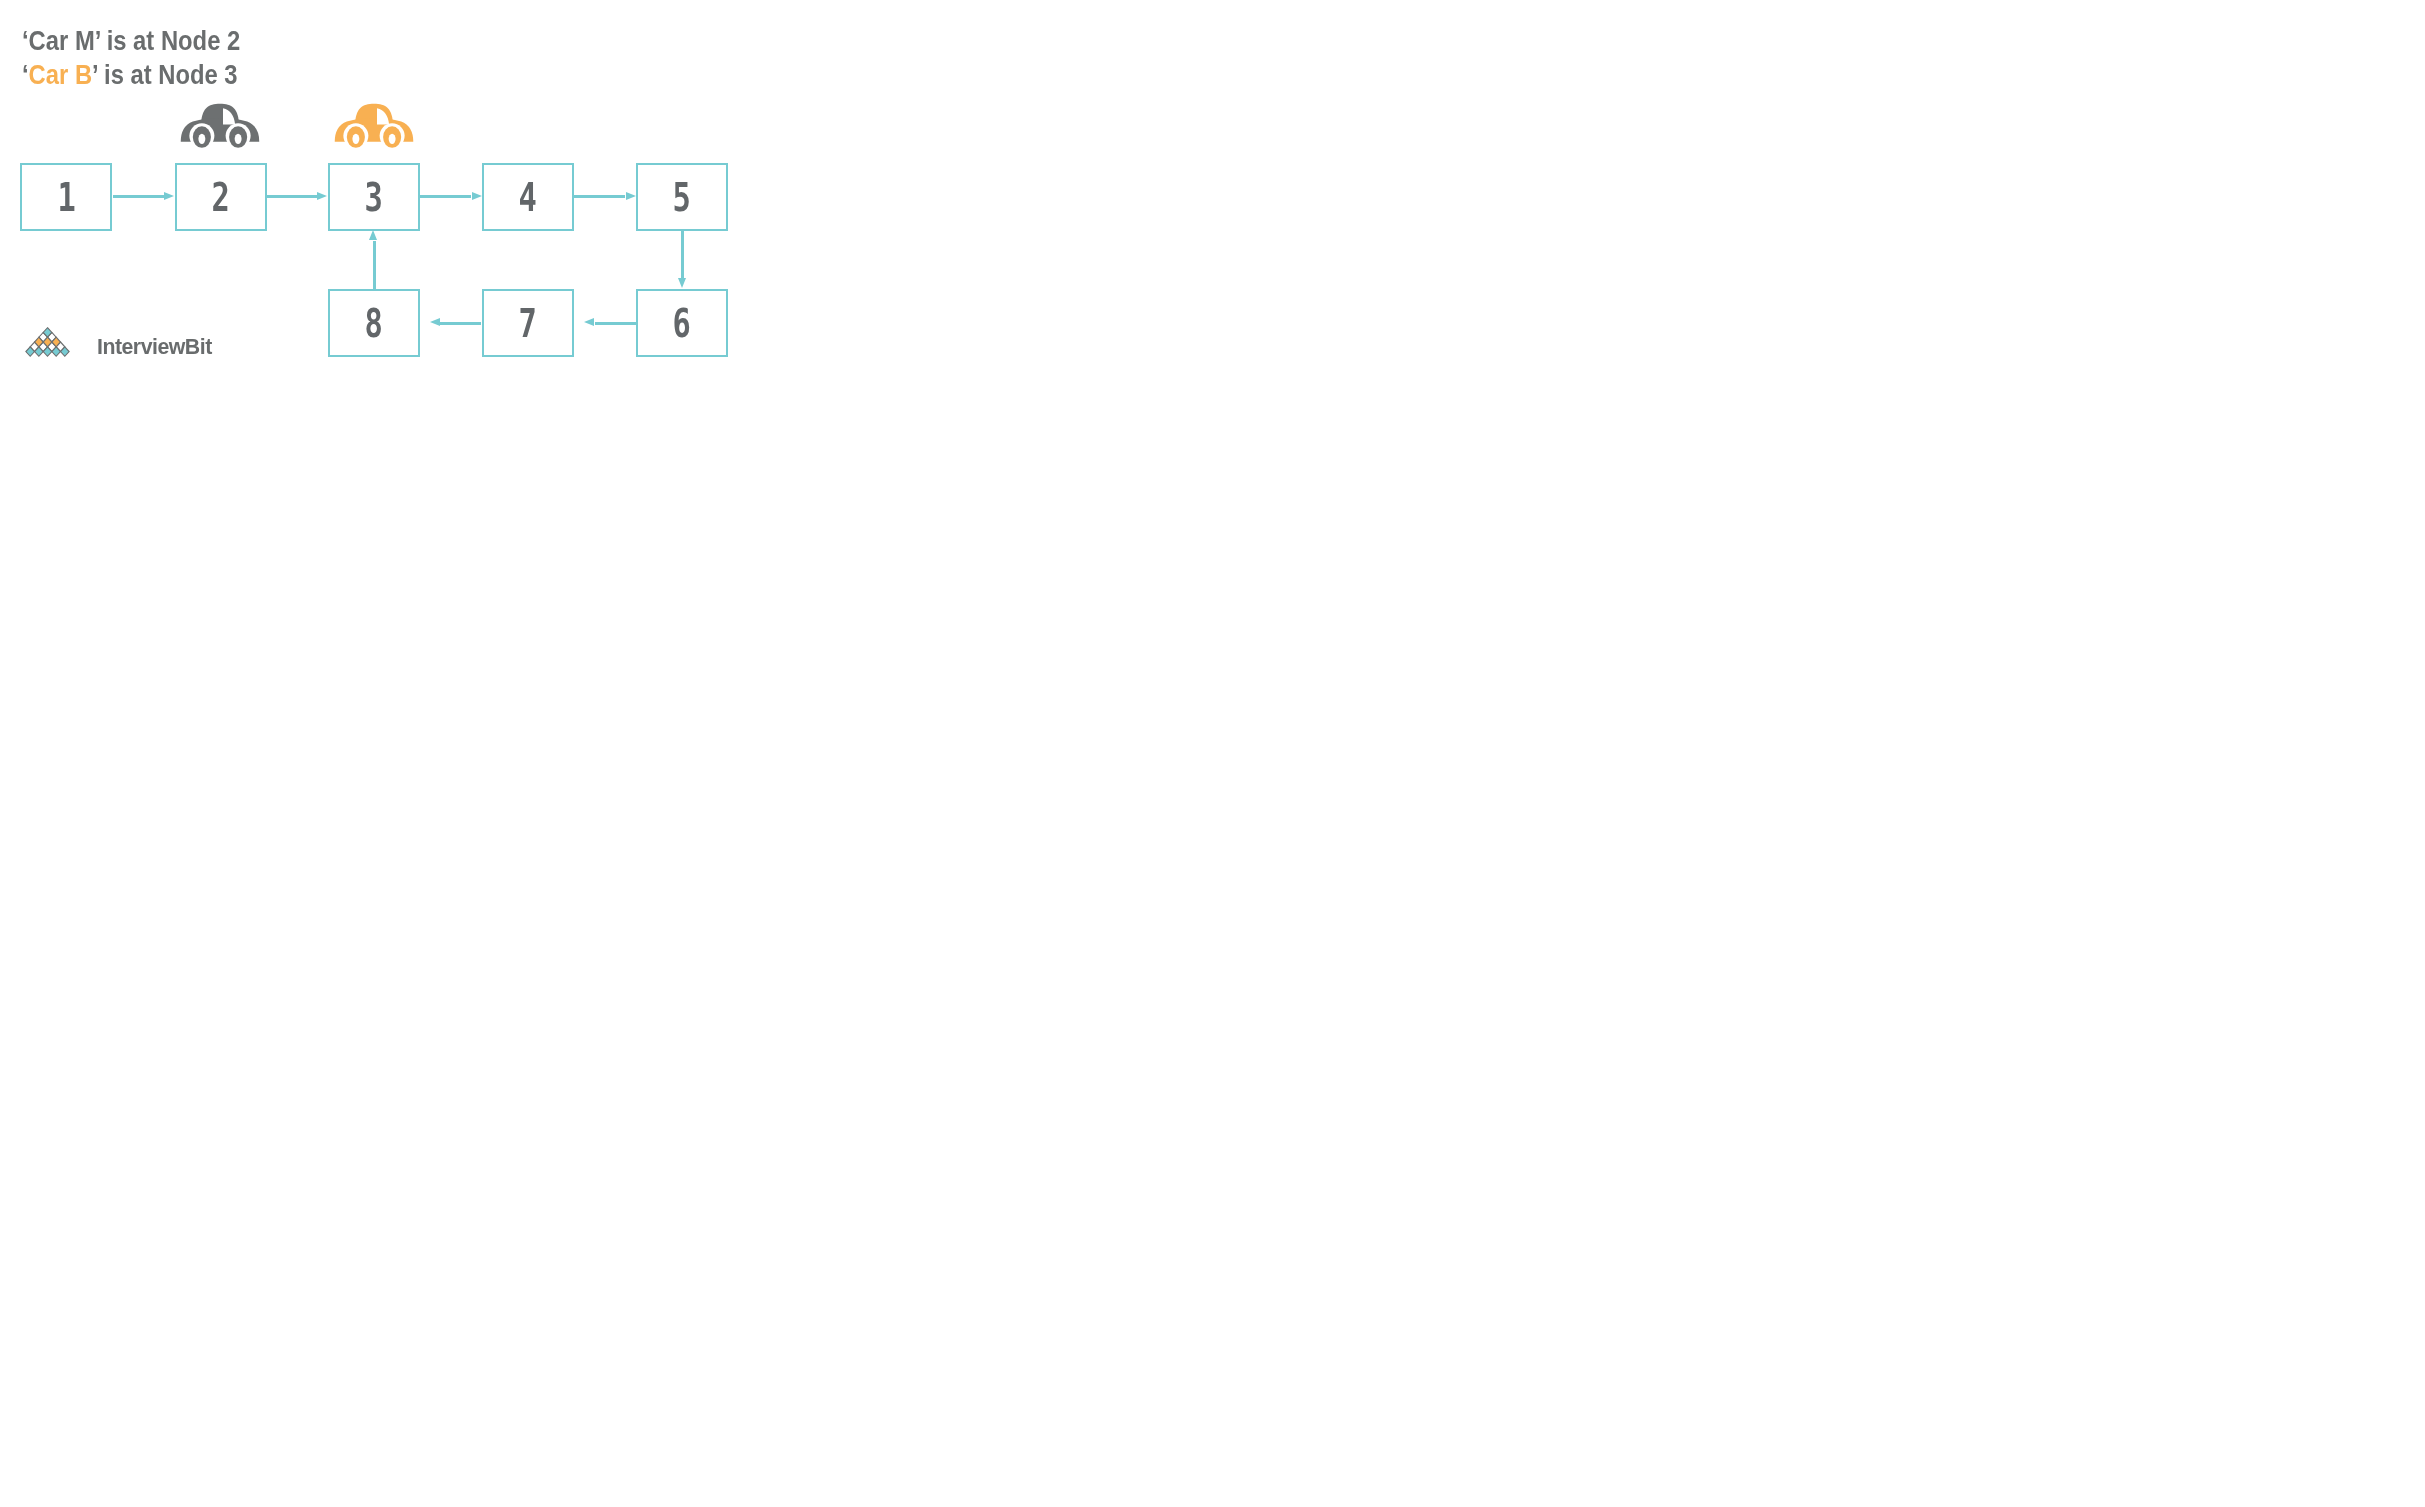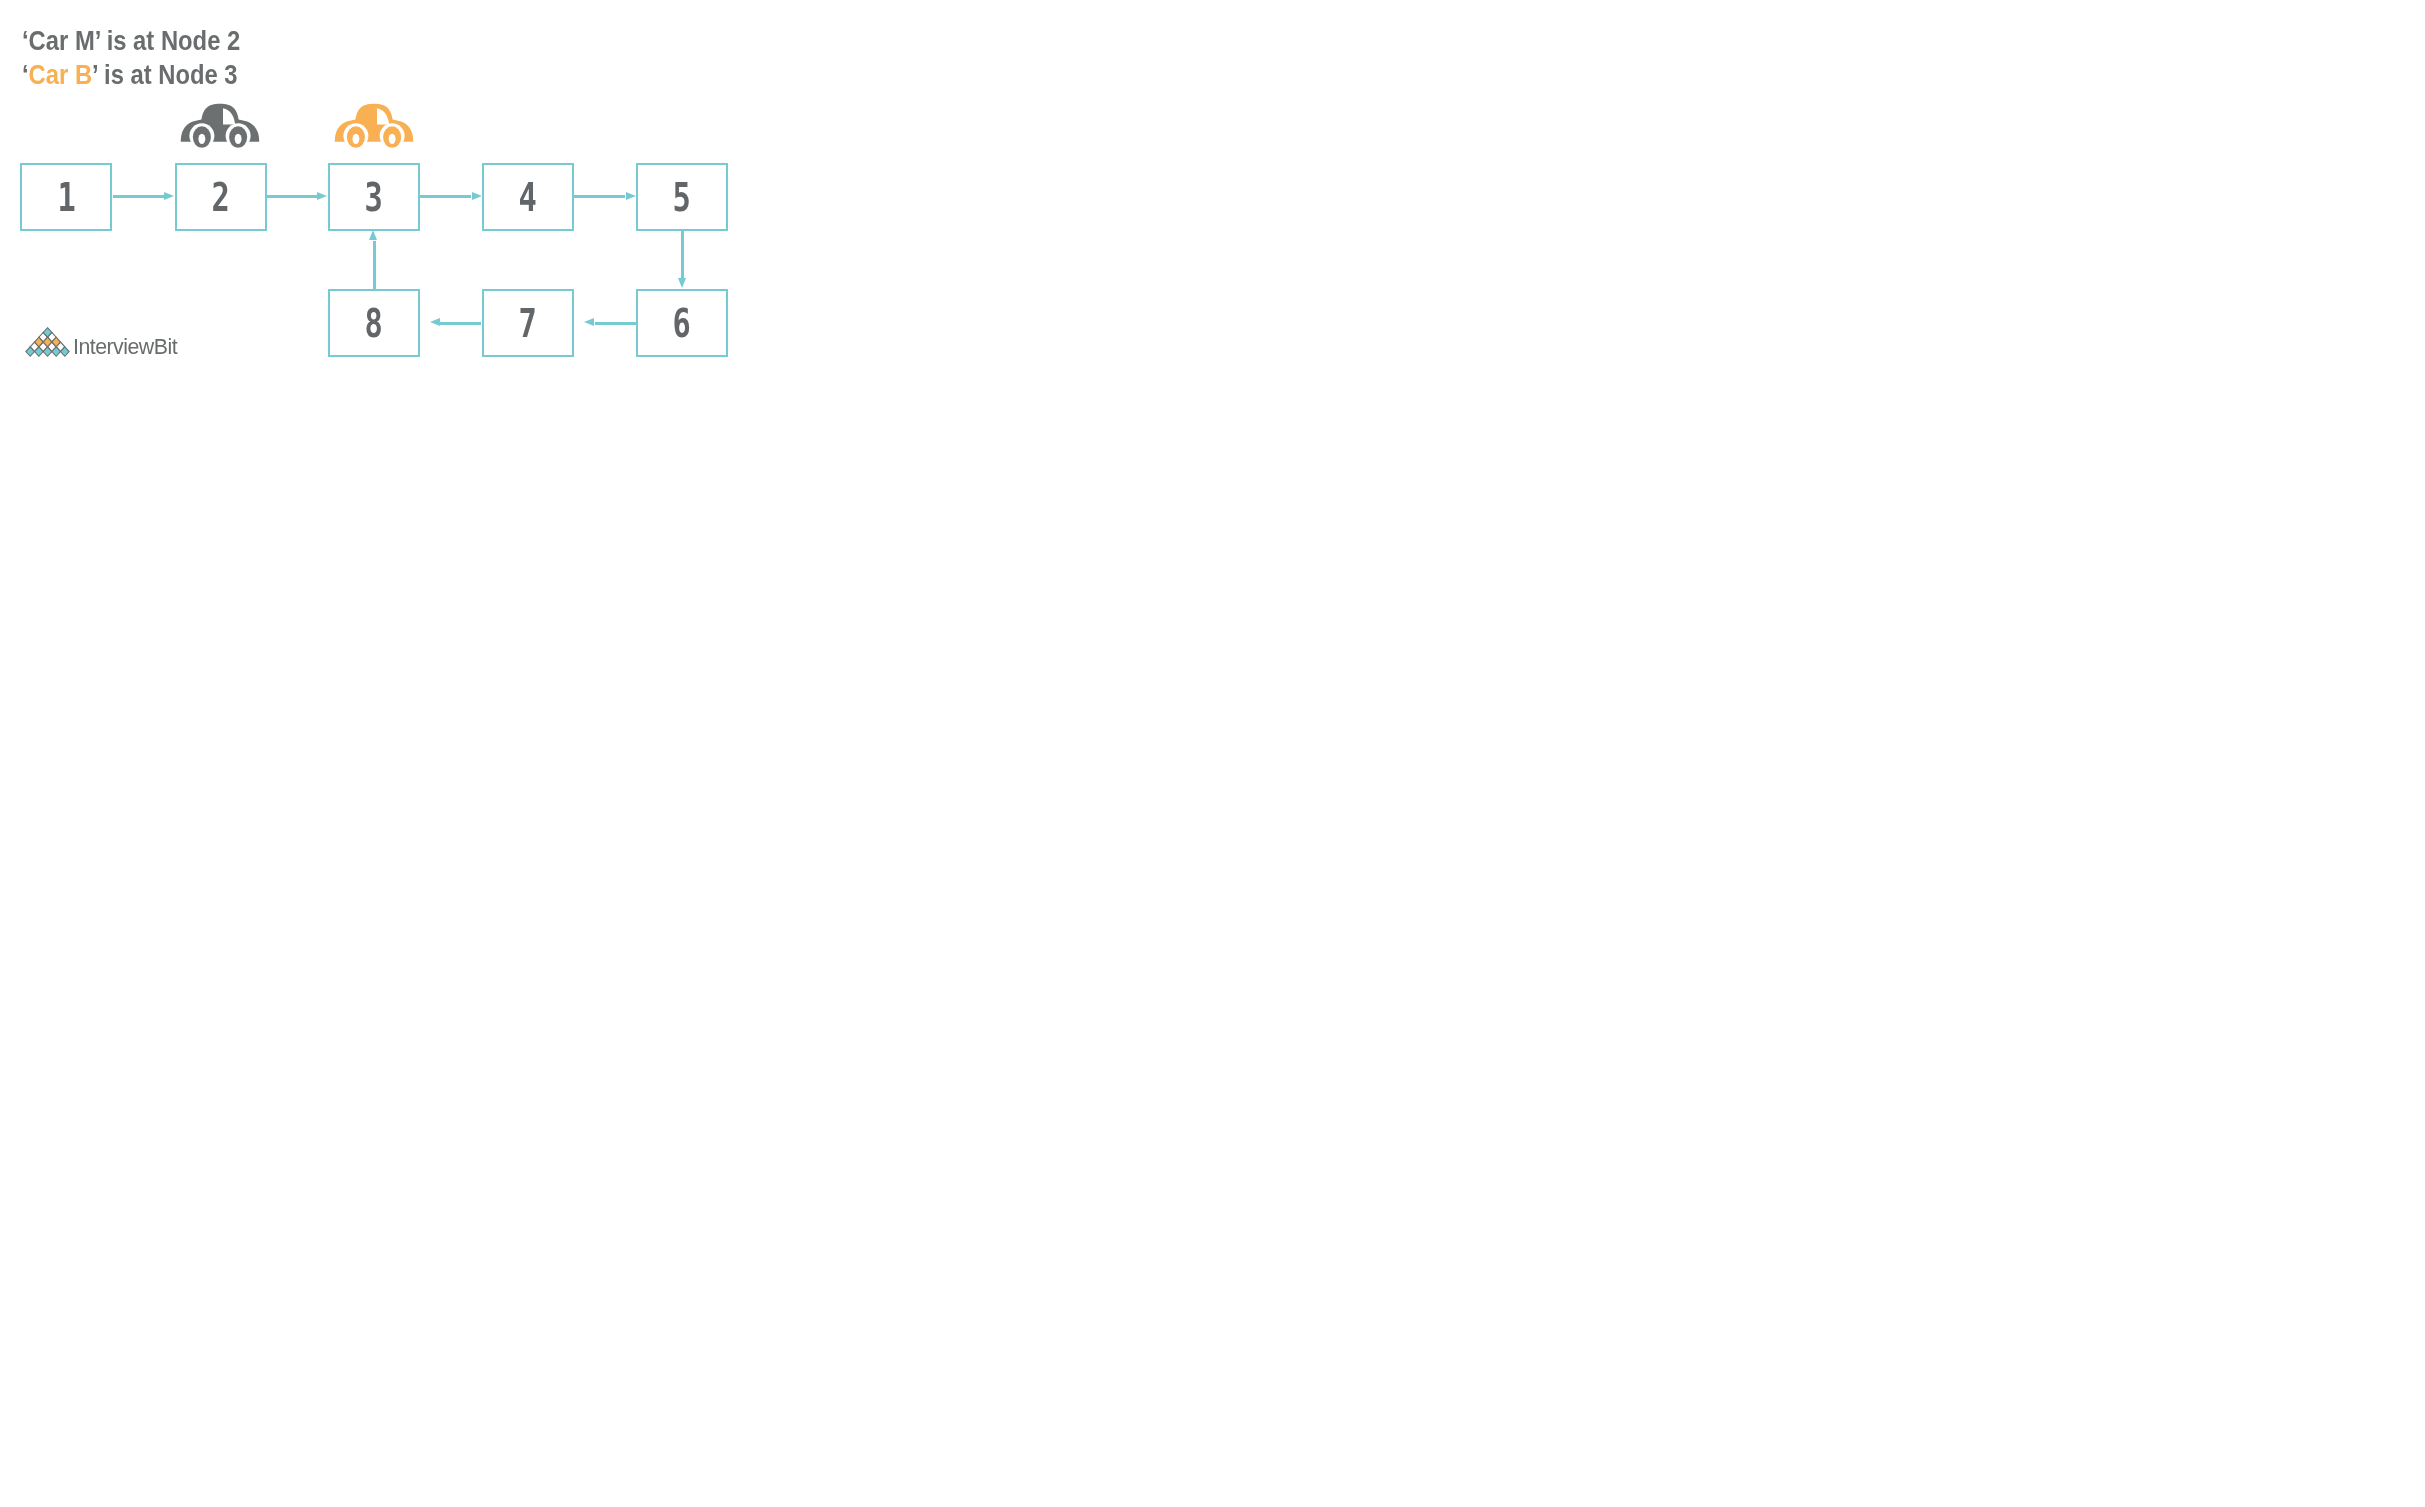--- a/index.html
+++ b/index.html
@@ -48,22 +48,22 @@
     border-bottom:10.7px solid #76cbd2;}
   
   .car{position:absolute;width:82px;height:46px;}
   
   .logo-mark{position:absolute;left:25px;top:326px;width:45px;height:32px;}
   .logo-text{
     position:absolute;left:73px;top:337px;
     font-size:21.3px;line-height:21.3px;color:#696c6d;
     letter-spacing:-0.5px;white-space:nowrap;
   }
-  .logo-text .b-bold{font-weight:400;}
-  .logo-text .b-light{font-weight:400;}
+  .logo-text .b-bold{font-weight:700;margin-left:24px;}
+  .logo-text .b-light{font-weight:700;}
 </style>
 </head>
 <body>
 
 <div class="stage">
 
   <div class="caption-line" style="top:25px;"><span>‘</span><span class="car-m">Car M</span><span>’ is at Node 2</span></div>
   <div class="caption-line" style="top:59px;"><span>‘</span><span class="car-b">Car B</span><span>’ is at Node 3</span></div>
 
   <svg class="car" style="left:179px;top:102px;" viewBox="0 0 190 106" aria-hidden="true">

